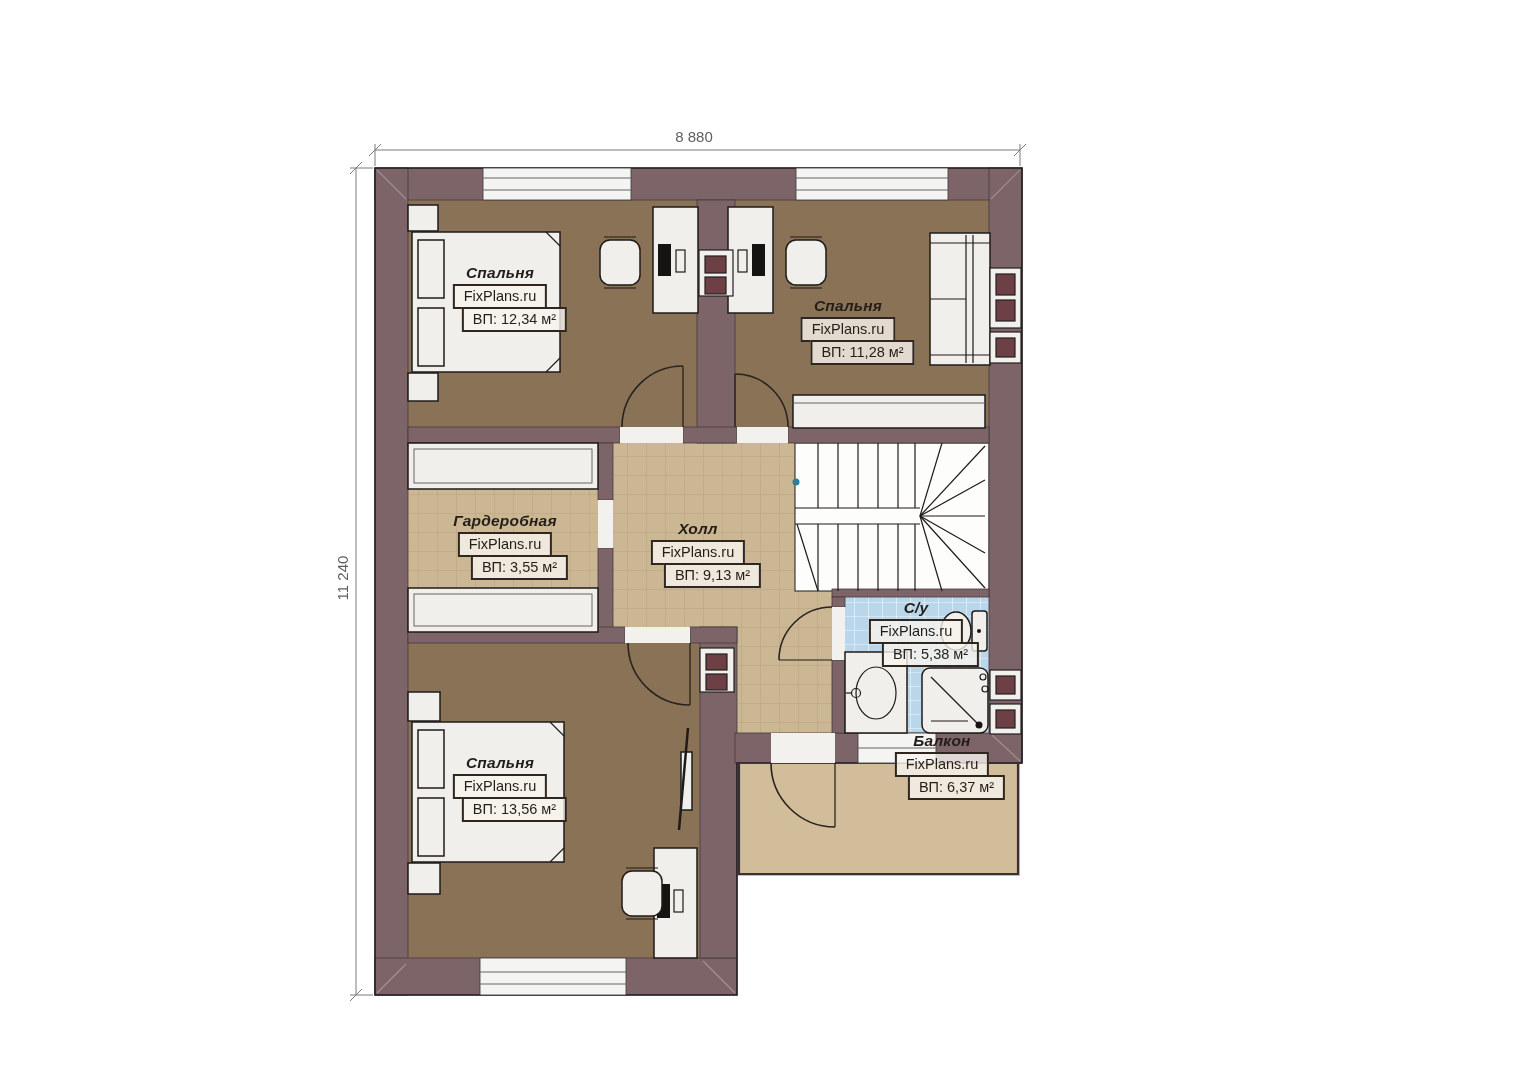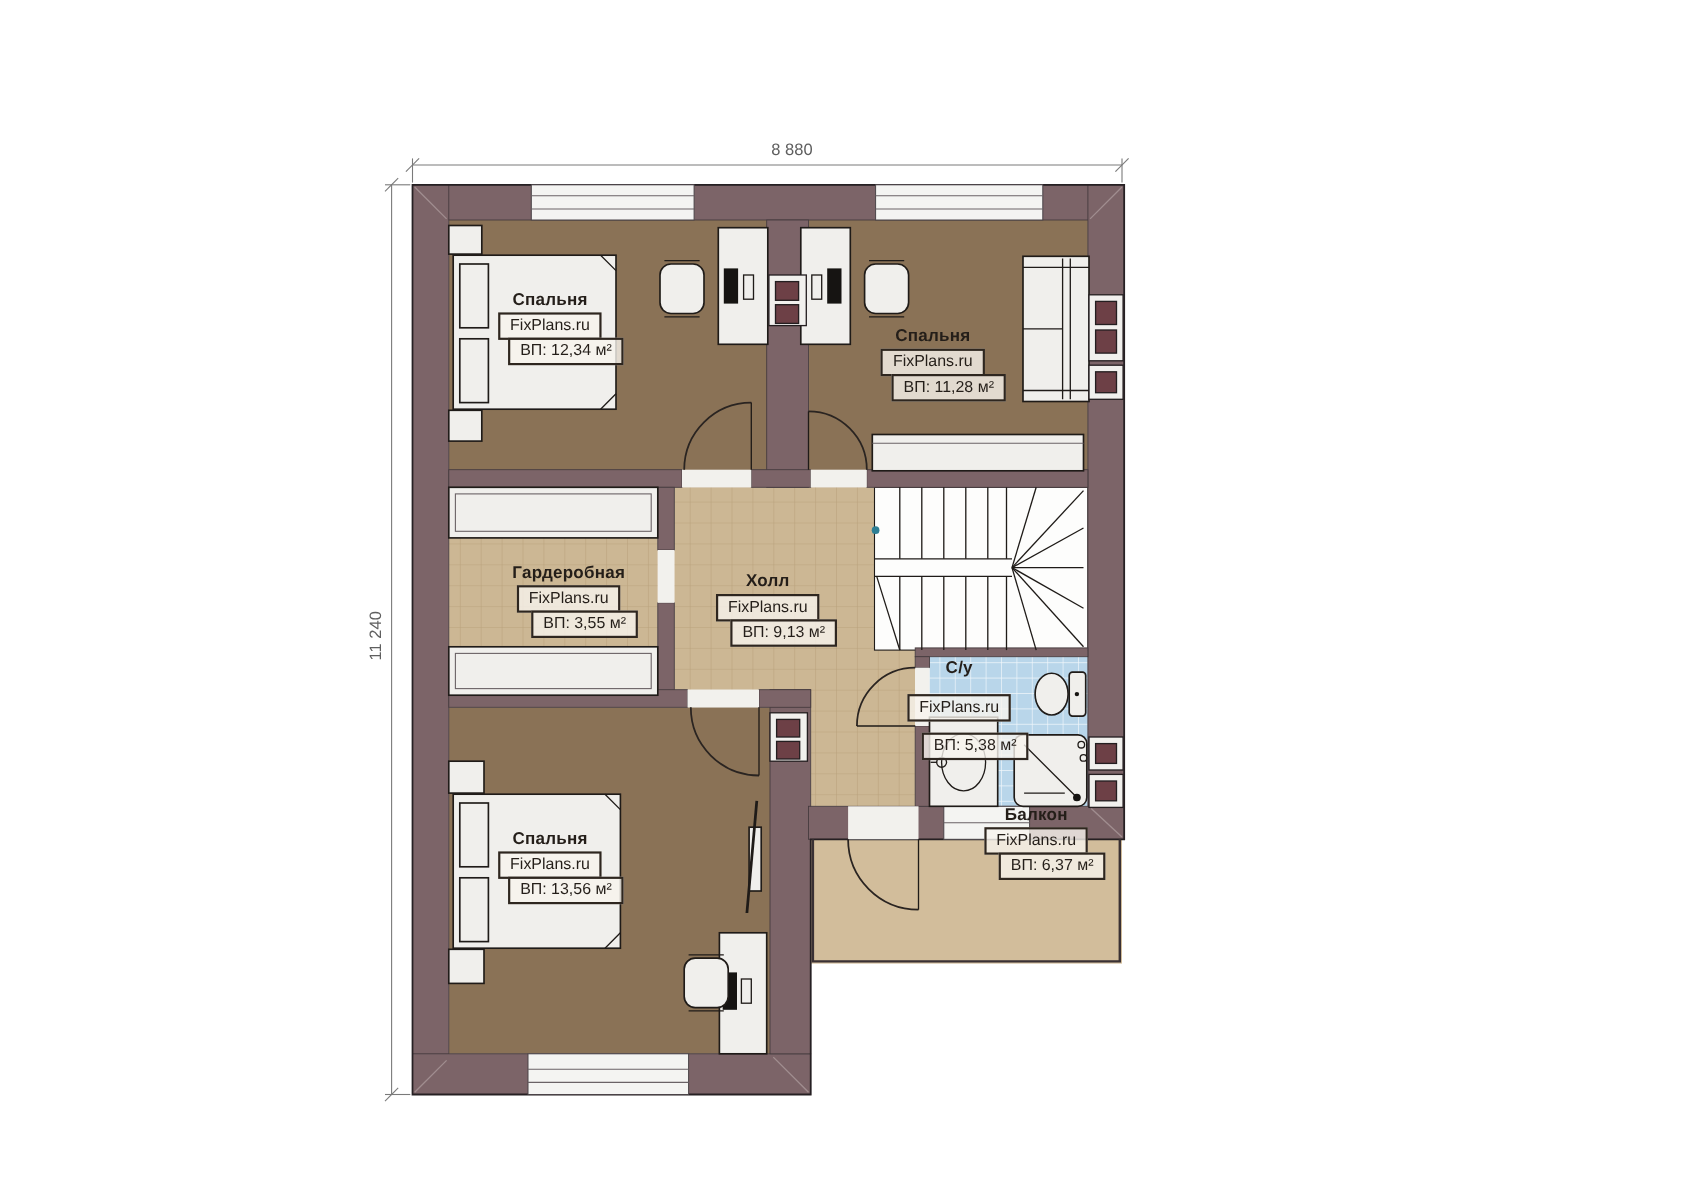--- a/index.html
+++ b/index.html
@@ -16,21 +16,21 @@
   .arc{fill:none;stroke:#2a2421;stroke-width:1.6;}
   .panel{fill:#f1f0ed;stroke:#241e20;stroke-width:1.2;}
   .shaft{fill:#6d4046;stroke:#241e20;stroke-width:1.2;}
   .dimln{stroke:#7a7a7a;stroke-width:1;fill:none;}
   .corner{stroke:rgba(244,240,235,0.30);stroke-width:1.2;}
   .dark{fill:#161412;}
   
   .room-label{position:absolute;transform:translateX(-50%);display:flex;
     flex-direction:column;align-items:center;z-index:5;}
   .room-name{font-size:15.5px;font-weight:bold;color:#241e19;margin-bottom:2px;
-    letter-spacing:0.2px;}
+    letter-spacing:0.2px;font-style:italic;}
   .label-box{border:2px solid #2e261f;background:rgba(247,244,237,0.80);
     color:#241e19;font-size:14.5px;line-height:1.45;padding:0 9px;white-space:nowrap;}
   .label-box + .label-box{margin-top:-2px;margin-left:29px;}
   .dim{position:absolute;color:#5f5f5f;font-size:15px;z-index:4;}
   .dim-top{transform:translateX(-50%);}
   .dim-left{transform:translate(-50%,-50%) rotate(-90deg);}
 </style>
 </head>
 <body>
 
@@ -309,48 +309,48 @@
     <g>
       <line class="dimln" x1="356" y1="168" x2="356" y2="995"></line>
       <line class="dimln" x1="350" y1="168" x2="373" y2="168"></line>
       <line class="dimln" x1="350" y1="995" x2="373" y2="995"></line>
       <line class="dimln" x1="350" y1="174" x2="362" y2="162"></line>
       <line class="dimln" x1="350" y1="1001" x2="362" y2="989"></line>
     </g>
   </g>
 </svg>
 
-<div class="dim dim-top" style="left:720px;top:128px;">8 880</div>
+<div class="dim dim-top" style="left:694px;top:128px;">8 880</div>
 <div class="dim dim-left" style="left:342px;top:578px;">11 240</div>
 
 <div class="room-label" style="left:500px;top:264px;">
   <div class="room-name">Спальня</div>
   <div class="label-box">FixPlans.ru</div>
   <div class="label-box">ВП: 12,34 м²</div>
 </div>
 
 <div class="room-label" style="left:848px;top:297px;">
   <div class="room-name">Спальня</div>
   <div class="label-box">FixPlans.ru</div>
   <div class="label-box">ВП: 11,28 м²</div>
 </div>
 
-<div class="room-label" style="left:517px;top:512px;">
+<div class="room-label" style="left:505px;top:512px;">
   <div class="room-name">Гардеробная</div>
   <div class="label-box">FixPlans.ru</div>
   <div class="label-box">ВП: 3,55 м²</div>
 </div>
 
 <div class="room-label" style="left:698px;top:520px;">
   <div class="room-name">Холл</div>
   <div class="label-box">FixPlans.ru</div>
   <div class="label-box">ВП: 9,13 м²</div>
 </div>
 
-<div class="room-label" style="left:872px;top:599px;gap:12px;">
+<div class="room-label" style="left:916px;top:599px;">
   <div class="room-name">С/у</div>
   <div class="label-box">FixPlans.ru</div>
   <div class="label-box">ВП: 5,38 м²</div>
 </div>
 
 <div class="room-label" style="left:500px;top:754px;">
   <div class="room-name">Спальня</div>
   <div class="label-box">FixPlans.ru</div>
   <div class="label-box">ВП: 13,56 м²</div>
 </div>

